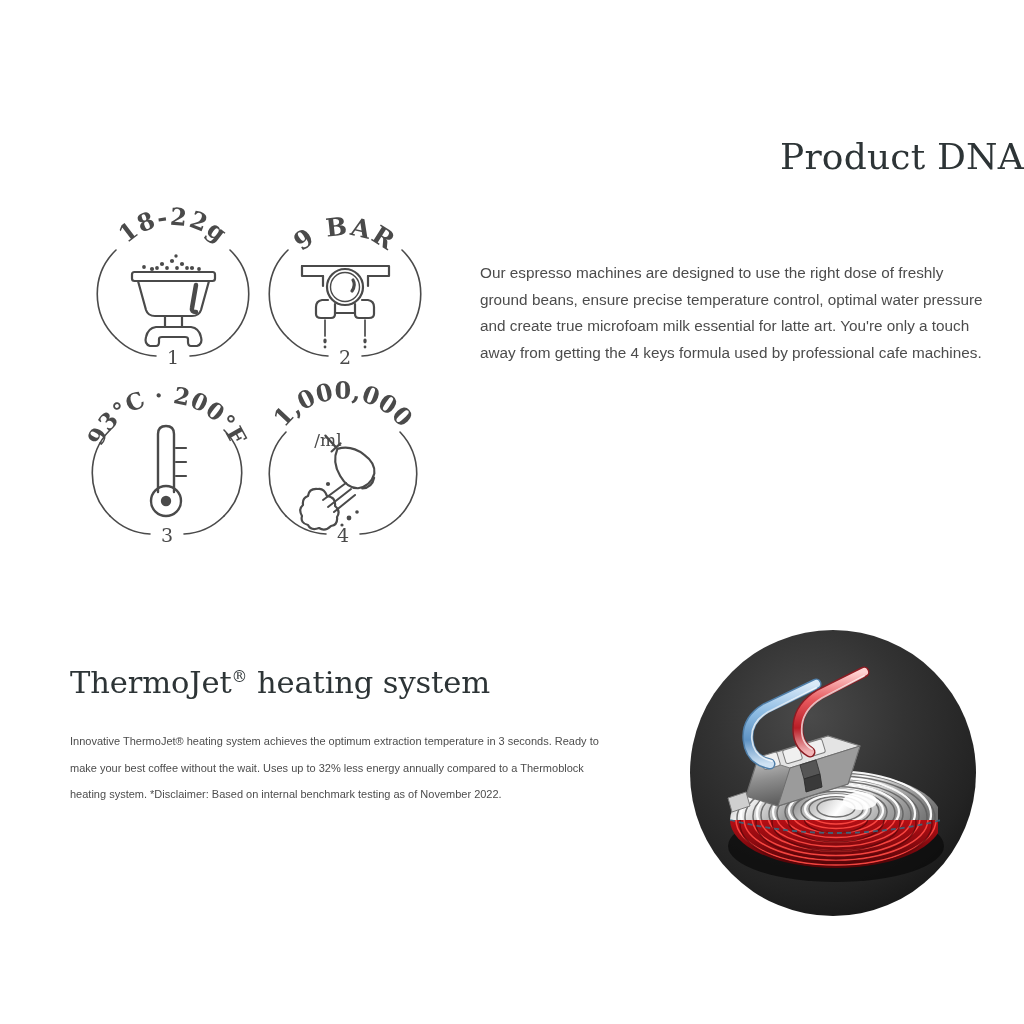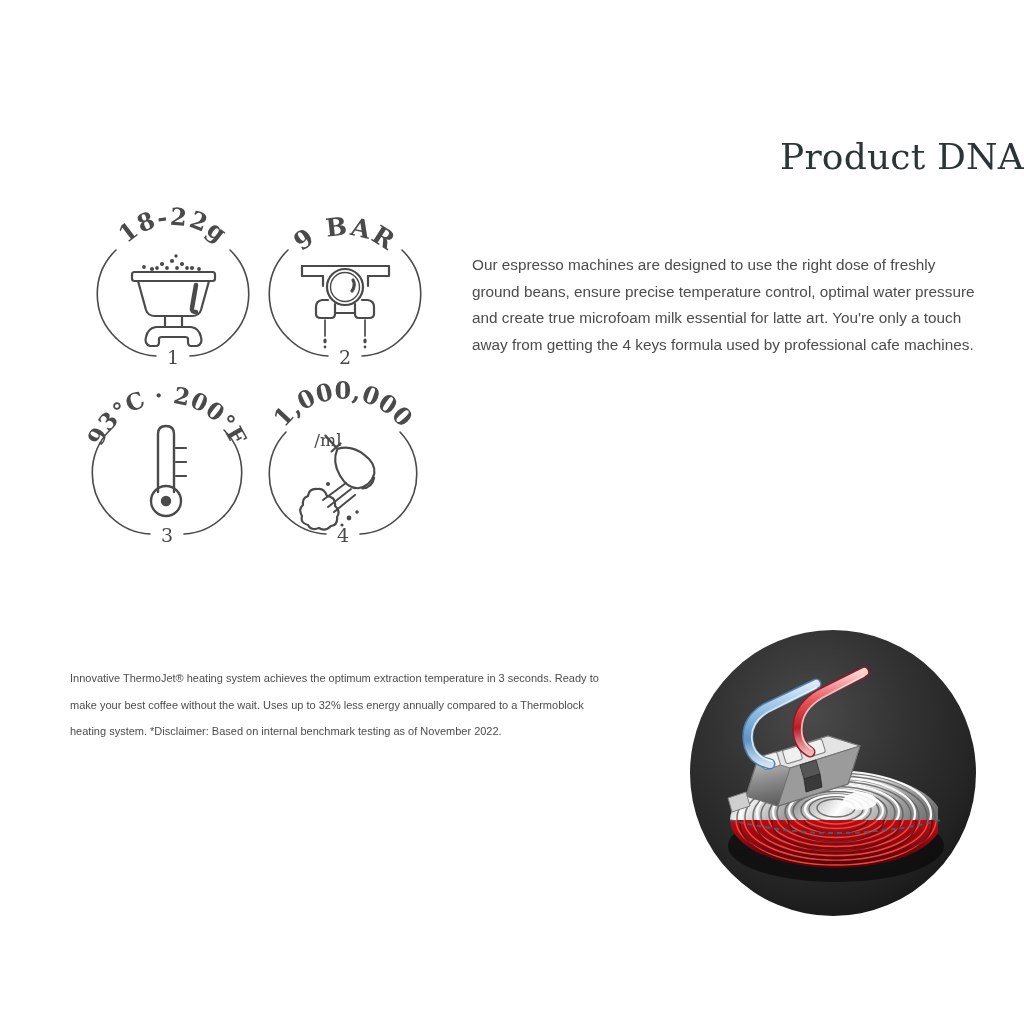--- a/index.html
+++ b/index.html
@@ -72,21 +72,21 @@
     font-weight: 400;
     color: #2d3436;
     margin: 0 0 28px 0;
     letter-spacing: -0.1px;
   }
   .dna-body {
     font-family: "Liberation Sans", sans-serif;
     font-size: 15.3px;
     line-height: 26.5px;
     color: #4c4c4c;
-    margin: 4px;
+    margin: 12px;
     width: 508px;
   }
 
   
   .tj-section {
     position: absolute;
     top: 600px;
     left: 0;
     width: 1024px;
     height: 400px;
@@ -307,20 +307,21 @@
   </div>
 
   <div class="dna-copy">
     <p class="dna-body">Our espresso machines are designed to use the right dose of freshly ground beans, ensure precise temperature control, optimal water pressure and create true microfoam milk essential for latte art. You're only a touch away from getting the 4 keys formula used by professional cafe machines.</p>
   </div>
 </section>
 
 <section class="tj-section">
 
   <div class="tj-copy">
+    <h2 class="tj-heading"><span>ThermoJet</span><sup>®</sup><span> heating system</span></h2>
     <p class="tj-body">Innovative ThermoJet® heating system achieves the optimum extraction temperature in 3 seconds. Ready to make your best coffee without the wait. Uses up to 32% less energy annually compared to a Thermoblock heating system. *Disclaimer: Based on internal benchmark testing as of November 2022.</p>
   </div>
 
   <div class="tj-figure">
     <svg viewBox="0 0 290 290" xmlns="http://www.w3.org/2000/svg">
       <defs>
         <radialGradient id="sphereGrad" cx="42%" cy="30%" r="78%">
           <stop offset="0%" stop-color="#4a4a4a"></stop>
           <stop offset="42%" stop-color="#333333"></stop>
           <stop offset="78%" stop-color="#232323"></stop>

